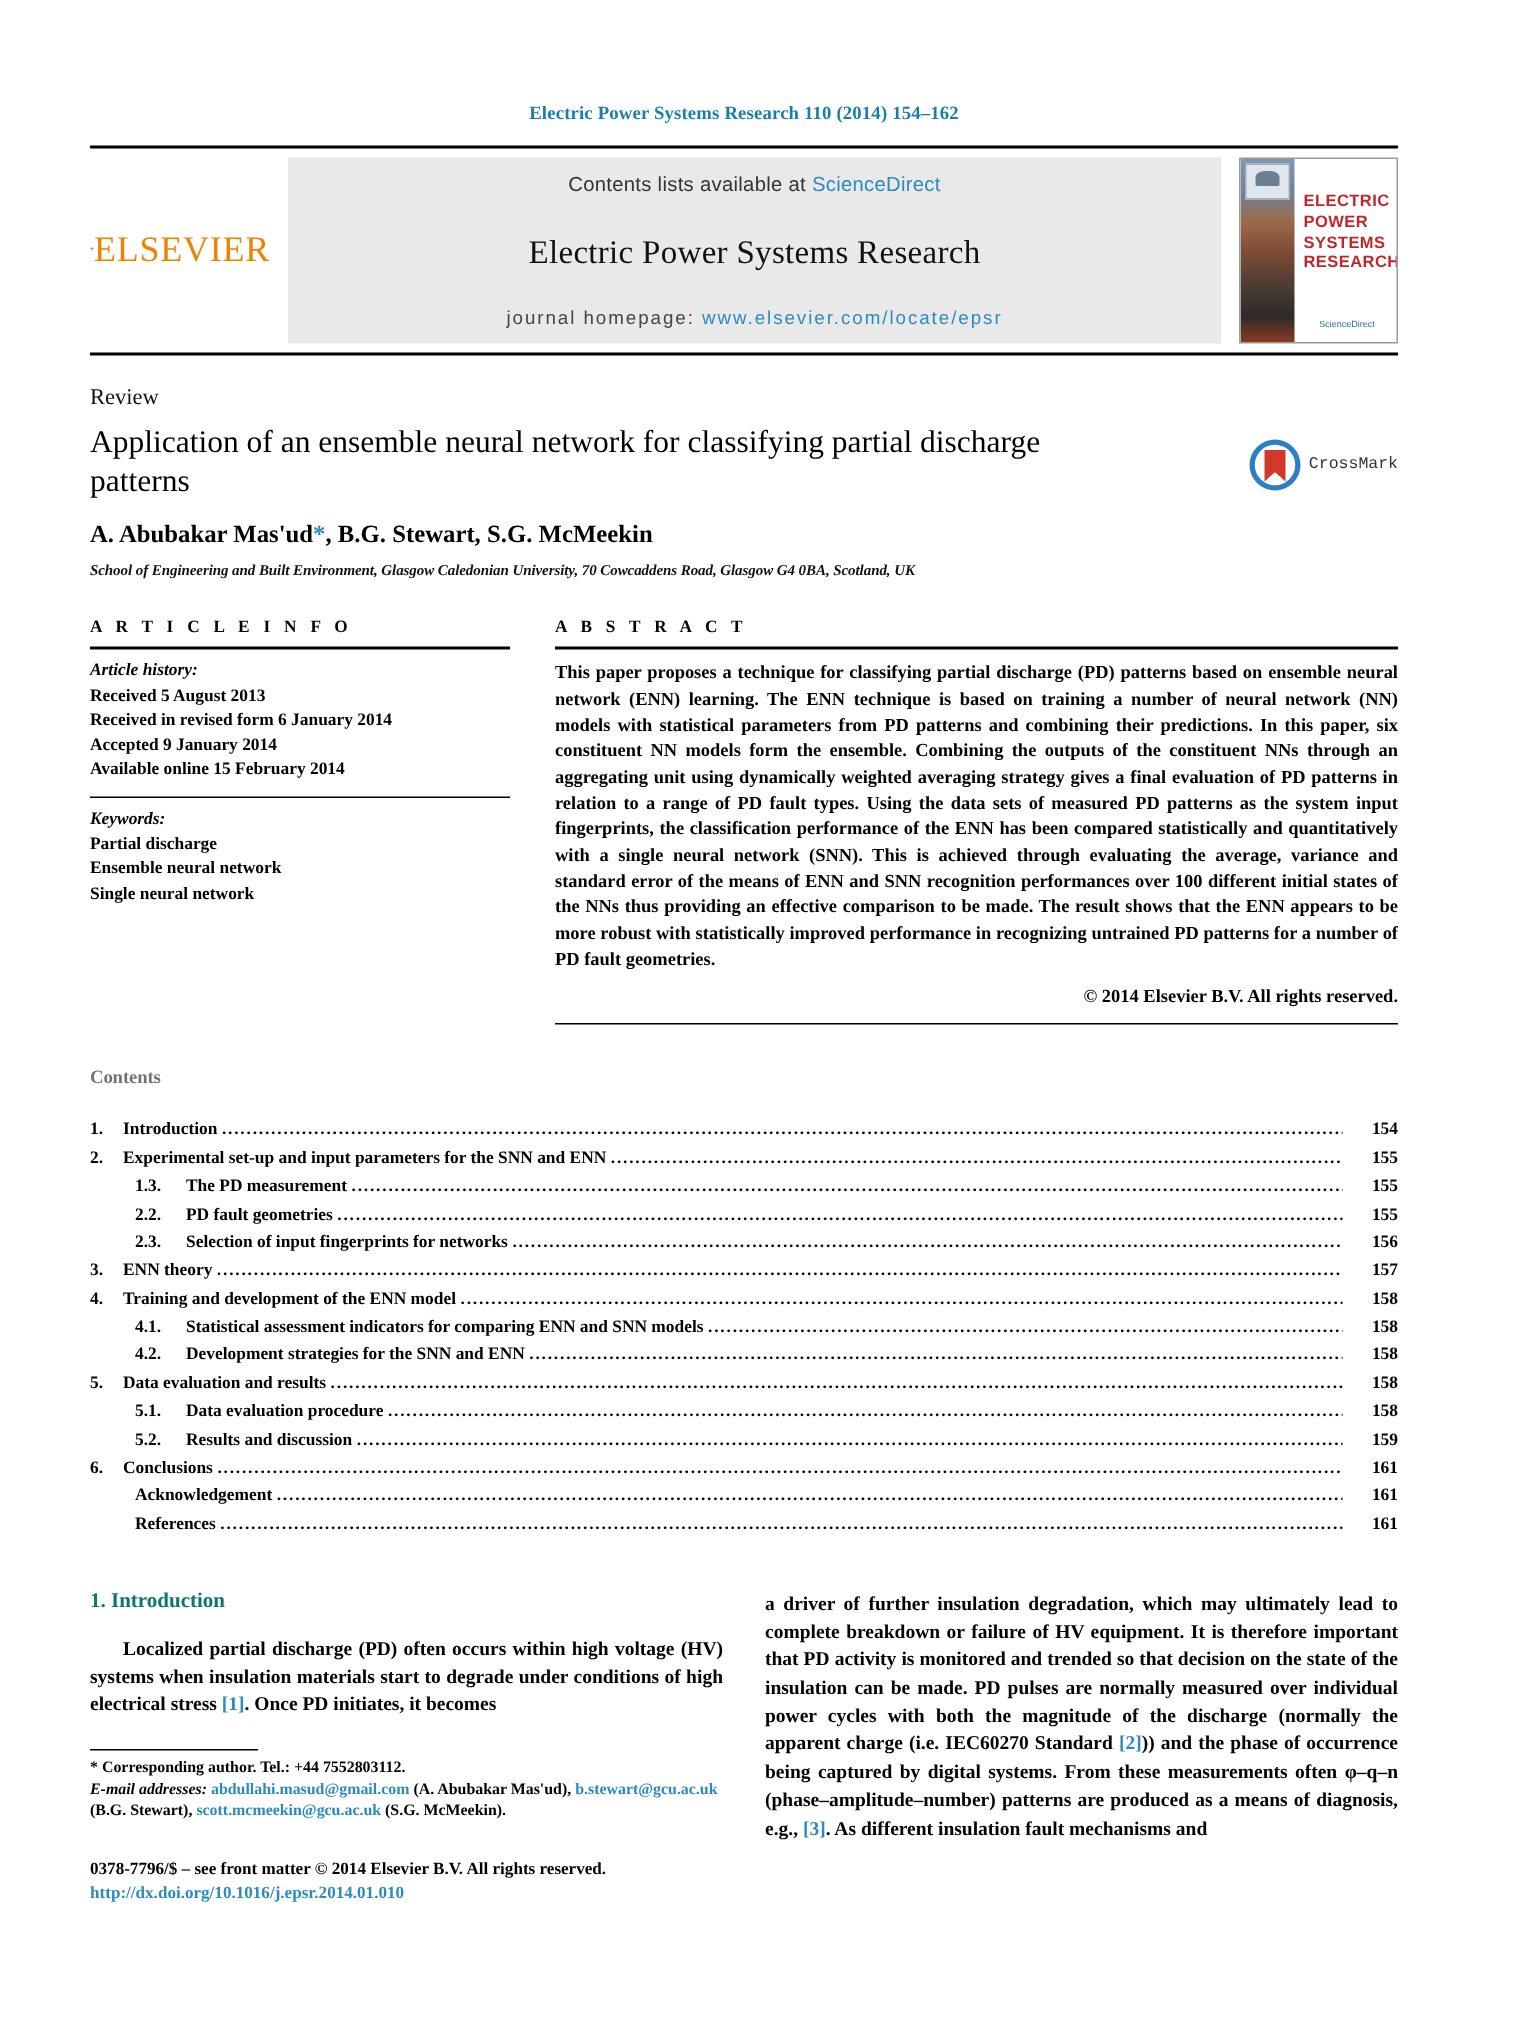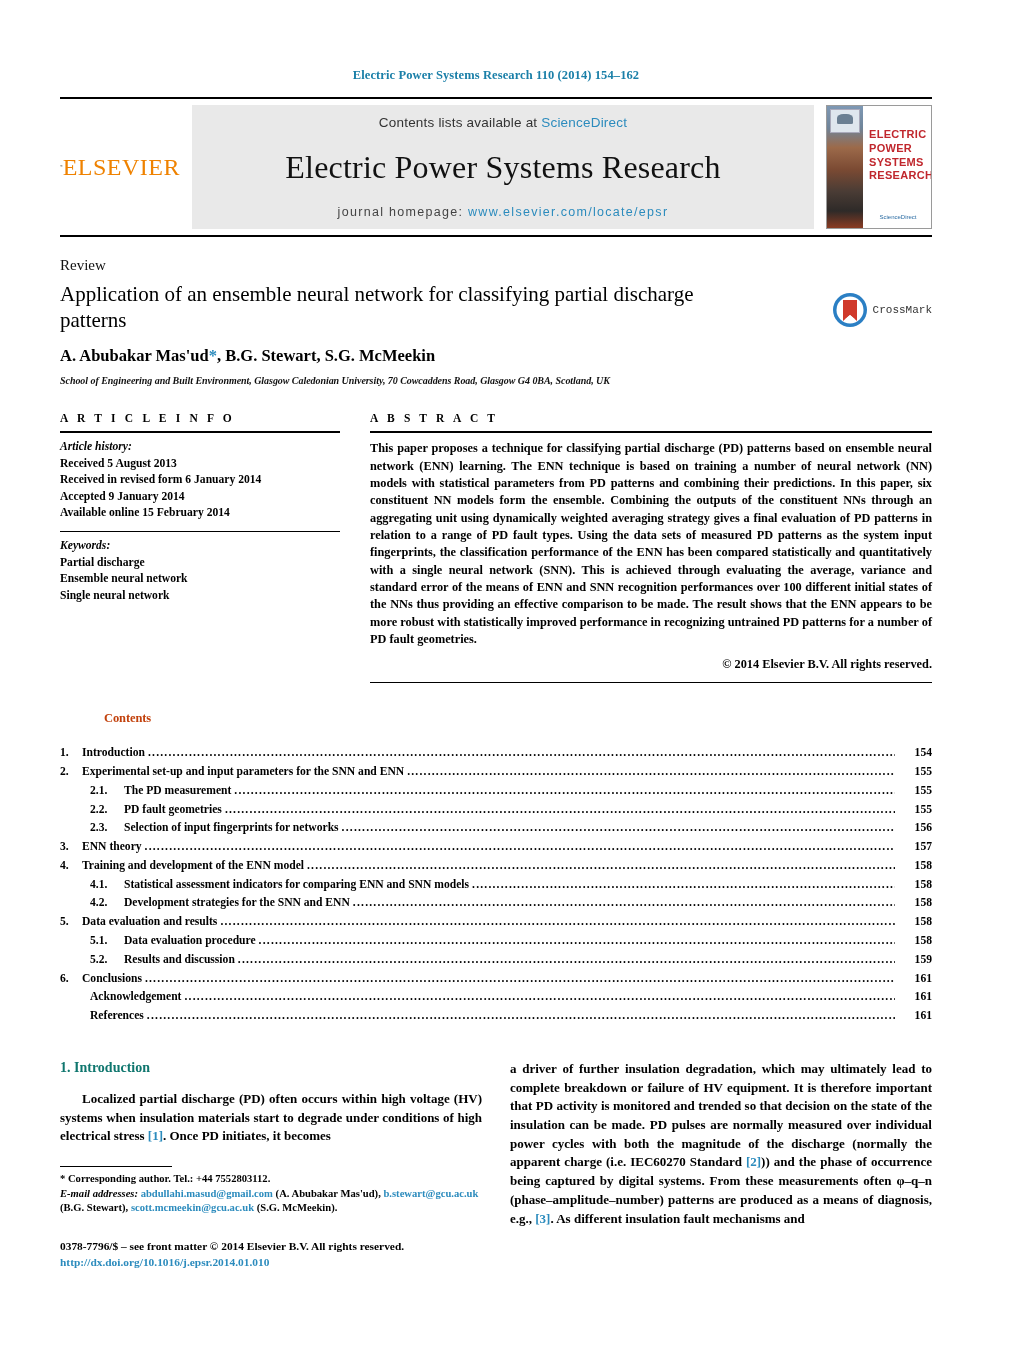--- a/index.html
+++ b/index.html
@@ -77,21 +77,21 @@
   }
   .sd-line {
     font-family: "Liberation Sans", sans-serif;
     font-size: 13.5px;
     color: #333;
     letter-spacing: 0.2px;
   }
   .sd-link { color: #2b8bbd; }
   .journal-title {
     font-family: "Liberation Serif", serif;
-    font-size: 32px;
+    font-size: 22px;
     color: #111;
     letter-spacing: 0.2px;
   }
   .homepage-line {
     font-family: "Liberation Sans", sans-serif;
     font-size: 12.5px;
     color: #444;
     letter-spacing: 1.3px;
   }
   .homepage-url { color: #2b8bbd; letter-spacing: 1.3px; }
@@ -231,23 +231,22 @@
     border-top: 1.3px solid #000;
     margin-top: 10px;
   }
 
   
   .contents-wrap { margin-top: 28px; }
   .contents-head {
     font-family: "Liberation Serif", serif;
     font-weight: bold;
     font-size: 12.5px;
-    color: #c2410c;
+    color: #737373;
     letter-spacing: -0.1px;
-    margin-left: 44px;
   }
   .toc { margin-top: 18px; }
   .toc-row {
     display: flex;
     align-items: baseline;
     font-family: "Liberation Serif", serif;
     font-weight: bold;
     font-size: 11.6px;
     line-height: 1.62;
     color: #000;
@@ -432,21 +431,21 @@
             <span class="toc-page">154</span>
           </div>
           <div class="toc-row">
             <span class="toc-num">2.</span>
             <span class="toc-label">Experimental set-up and input parameters for the SNN and ENN</span>
             <span class="toc-dots">................................................................................................................................................................................................................................................................................................................................................................................................................</span>
             <span class="toc-page">155</span>
           </div>
           <div class="toc-row">
             <span class="toc-indent"></span>
-            <span class="toc-sub-num">2.1.</span>
+            <span class="toc-sub-num">1.3.</span>
             <span class="toc-label">The PD measurement</span>
             <span class="toc-dots">................................................................................................................................................................................................................................................................................................................................................................................................................</span>
             <span class="toc-page">155</span>
           </div>
           <div class="toc-row">
             <span class="toc-indent"></span>
             <span class="toc-sub-num">2.2.</span>
             <span class="toc-label">PD fault geometries</span>
             <span class="toc-dots">................................................................................................................................................................................................................................................................................................................................................................................................................</span>
             <span class="toc-page">155</span>

